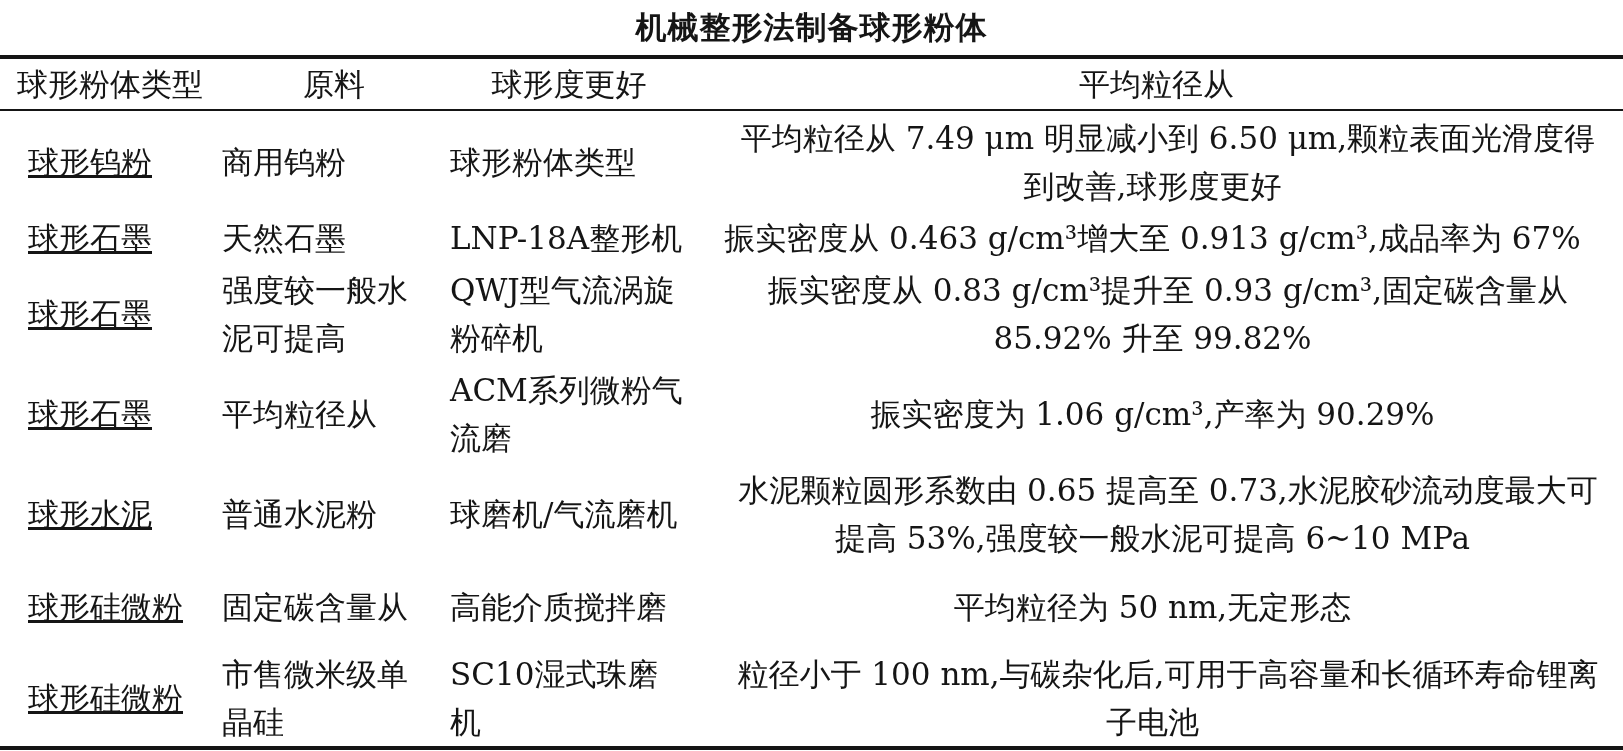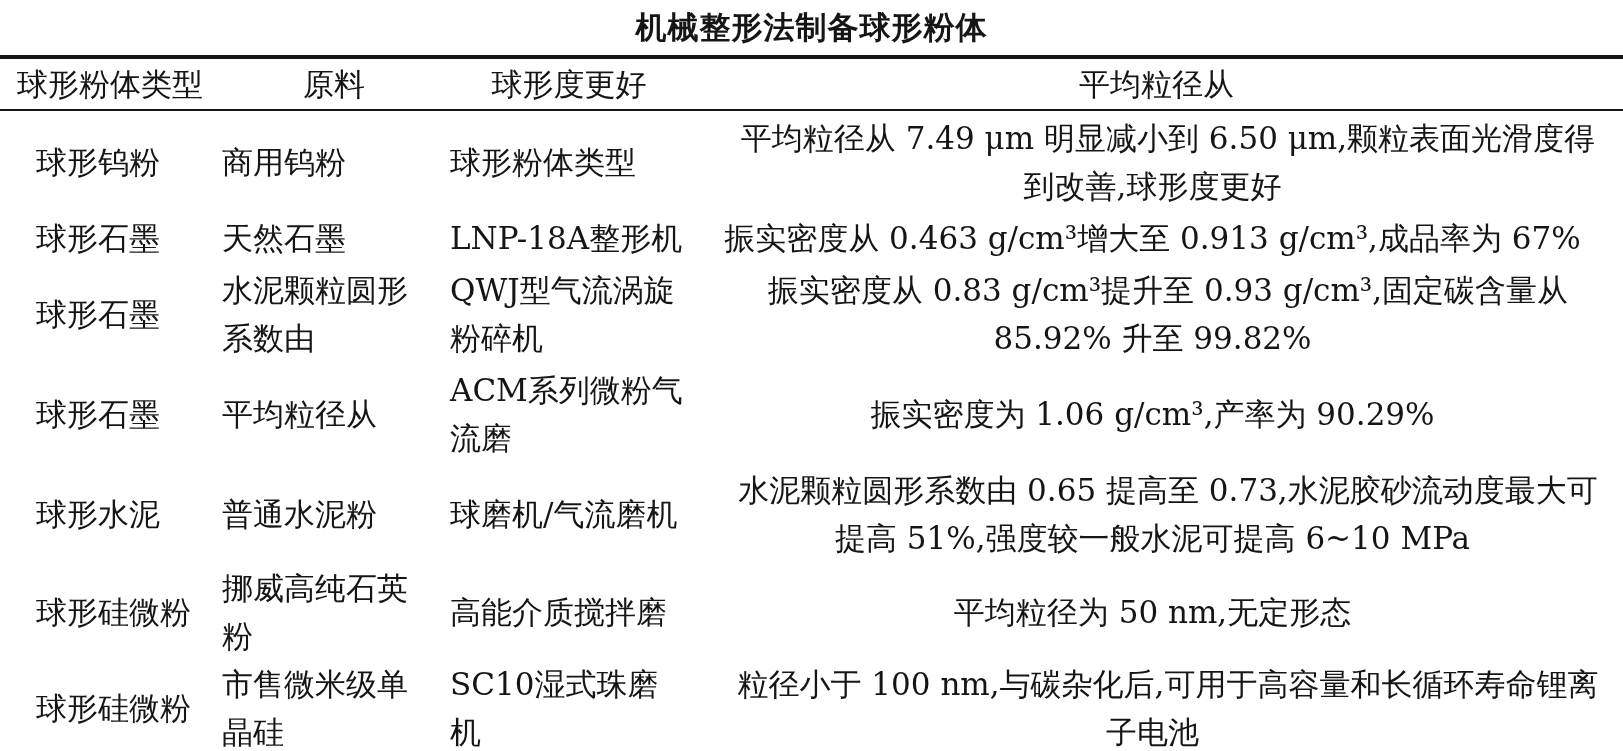--- a/index.html
+++ b/index.html
@@ -17,21 +17,21 @@
     width:1623px;border-collapse:collapse;table-layout:fixed;
     border-top:4px solid #151515;border-bottom:4px solid #151515;
     font-size:31px;line-height:48px;
   }
   col.c1{width:220px;} col.c2{width:228px;} col.c3{width:242px;} col.c4{width:933px;}
   thead th{
     font-weight:normal;height:50px;text-align:center;
     border-bottom:2px solid #151515;padding:0;
   }
   td{vertical-align:middle;padding:0;}
-  td.cell-type{padding-left:36px;}
+  td.cell-type{padding-left:28px;text-decoration:underline;}
   td.cell-material{padding-left:2px;padding-right:10px;}
   td.cell-equipment{padding-left:2px;padding-right:6px;}
   td.cell-performance{padding-left:6px;padding-right:14px;text-align:center;}
   td.cell-performance.indent{text-indent:31px;}
   tr.r1{height:102px;} tr.r2{height:52px;} tr.r3{height:100px;}
   tr.r4{height:100px;} tr.r5{height:100px;} tr.r6{height:86px;} tr.r7{height:92px;}
 </style>
 </head>
 <body>
 
@@ -62,39 +62,39 @@
         <td class="cell-performance indent">平均粒径从 7.49 μm 明显减小到 6.50 μm,颗粒表面光滑度得到改善,球形度更好</td>
       </tr>
       <tr class="r2">
         <td class="cell-type">球形石墨</td>
         <td class="cell-material">天然石墨</td>
         <td class="cell-equipment">LNP-18A整形机</td>
         <td class="cell-performance">振实密度从 0.463 g/cm³增大至 0.913 g/cm³,成品率为 67%</td>
       </tr>
       <tr class="r3">
         <td class="cell-type">球形石墨</td>
-        <td class="cell-material">水泥颗粒圆形系数由</td>
+        <td class="cell-material">强度较一般水泥可提高</td>
         <td class="cell-equipment">QWJ型气流涡旋粉碎机</td>
         <td class="cell-performance indent">振实密度从 0.83 g/cm³提升至 0.93 g/cm³,固定碳含量从 85.92% 升至 99.82%</td>
       </tr>
       <tr class="r4">
         <td class="cell-type">球形石墨</td>
         <td class="cell-material">平均粒径从</td>
         <td class="cell-equipment">ACM系列微粉气流磨</td>
         <td class="cell-performance">振实密度为 1.06 g/cm³,产率为 90.29%</td>
       </tr>
       <tr class="r5">
         <td class="cell-type">球形水泥</td>
         <td class="cell-material">普通水泥粉</td>
         <td class="cell-equipment">球磨机/气流磨机</td>
-        <td class="cell-performance indent">水泥颗粒圆形系数由 0.65 提高至 0.73,水泥胶砂流动度最大可提高 51%,强度较一般水泥可提高 6~10 MPa</td>
+        <td class="cell-performance indent">水泥颗粒圆形系数由 0.65 提高至 0.73,水泥胶砂流动度最大可提高 53%,强度较一般水泥可提高 6~10 MPa</td>
       </tr>
       <tr class="r6">
         <td class="cell-type">球形硅微粉</td>
-        <td class="cell-material">挪威高纯石英粉</td>
+        <td class="cell-material">固定碳含量从</td>
         <td class="cell-equipment">高能介质搅拌磨</td>
         <td class="cell-performance">平均粒径为 50 nm,无定形态</td>
       </tr>
       <tr class="r7">
         <td class="cell-type">球形硅微粉</td>
         <td class="cell-material">市售微米级单晶硅</td>
         <td class="cell-equipment">SC10湿式珠磨机</td>
         <td class="cell-performance indent">粒径小于 100 nm,与碳杂化后,可用于高容量和长循环寿命锂离子电池</td>
       </tr>
     </tbody>

